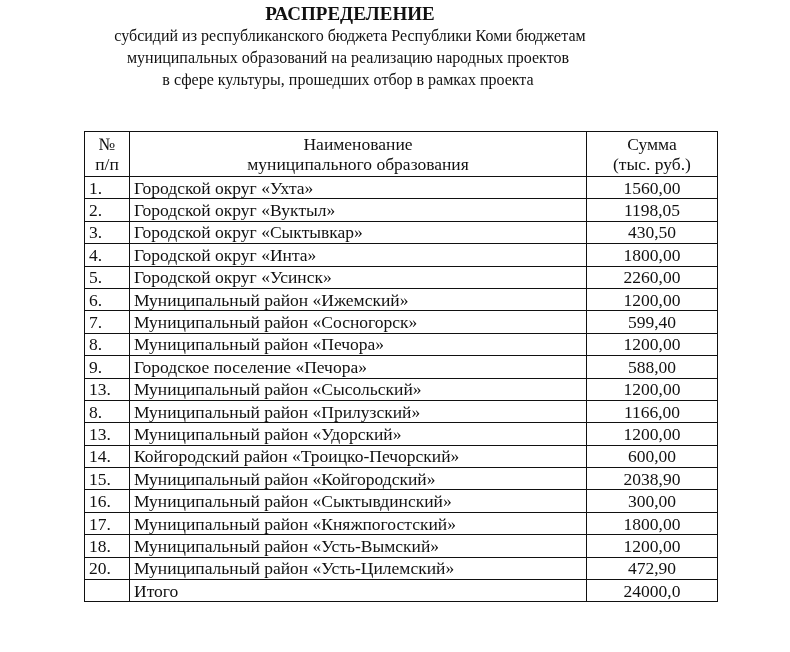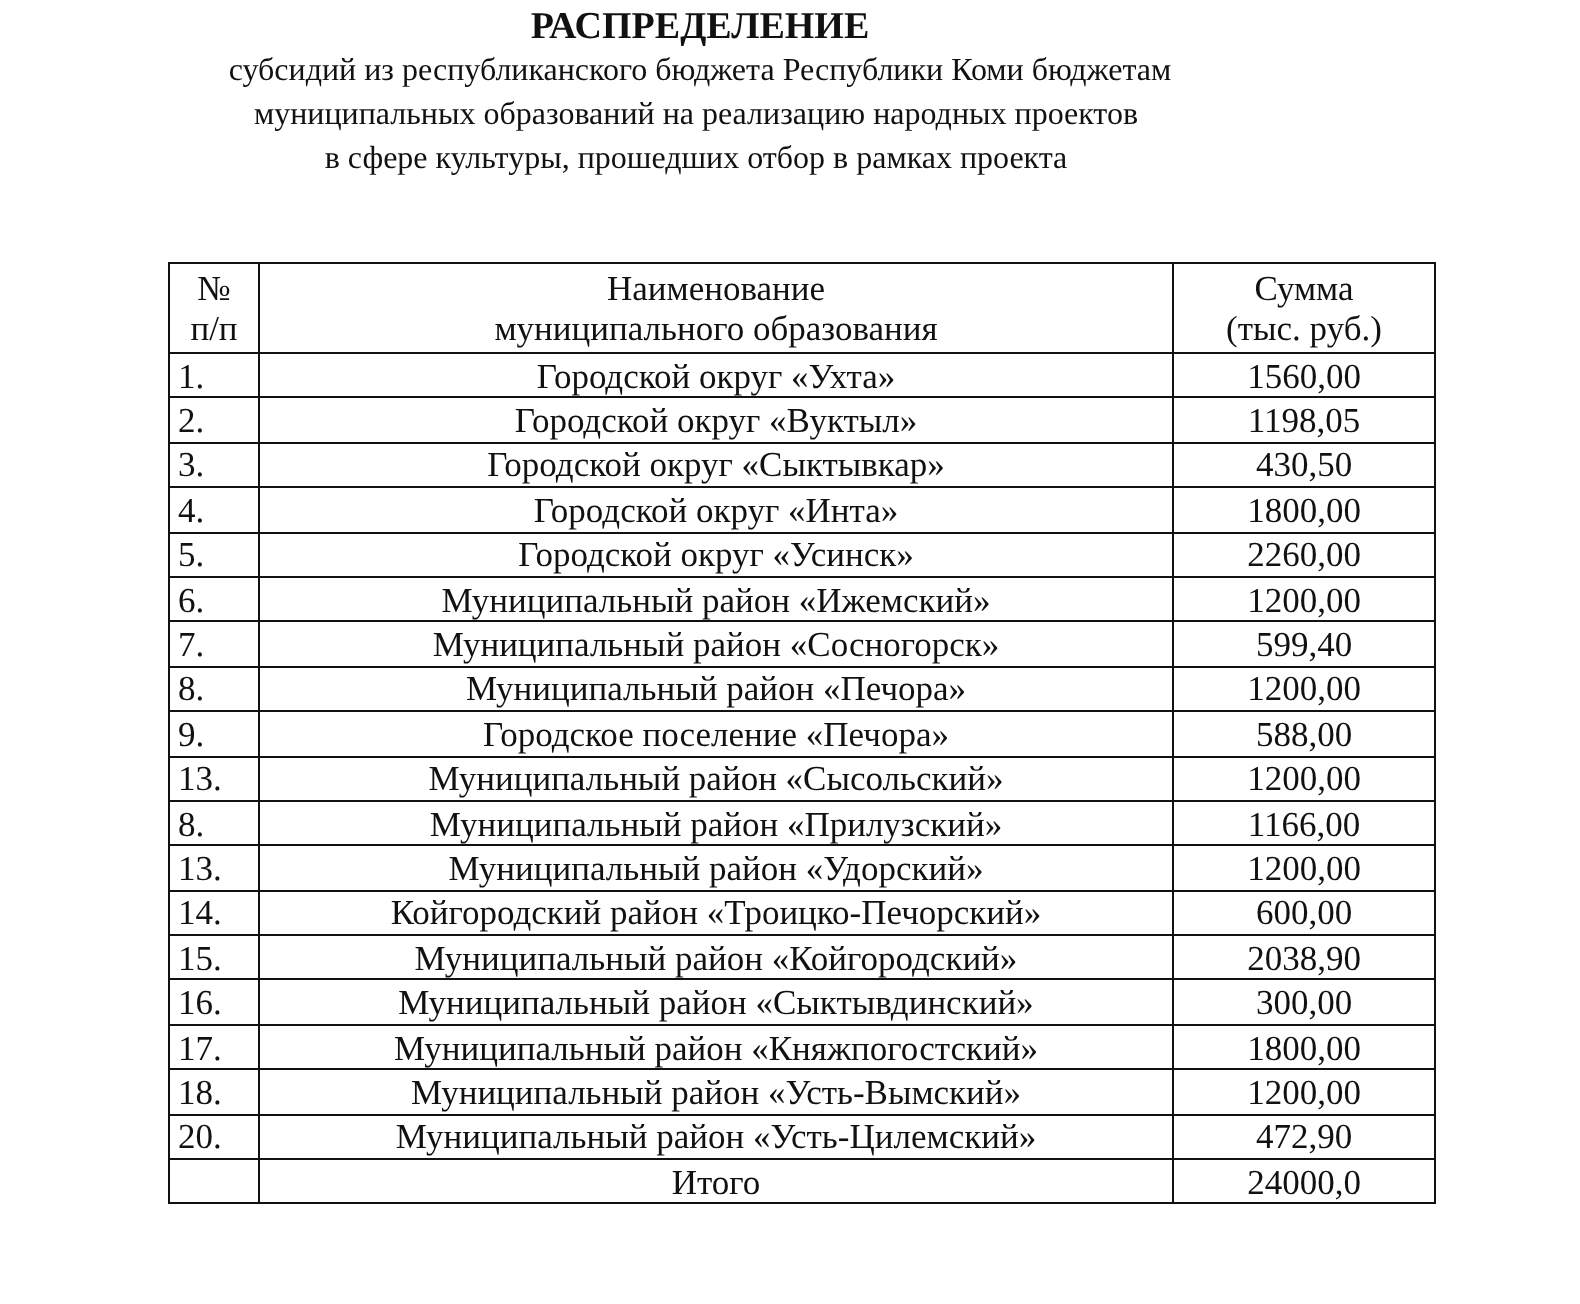--- a/index.html
+++ b/index.html
@@ -59,21 +59,21 @@
       height: 42px;
       line-height: 20px;
       text-align: center;
       padding: 1px 2px;
     }
     table.alloc tbody td {
       height: 21.4px;
       line-height: 20px;
     }
     td.num { text-align: left; padding-left: 3px; }
-    td.name { text-align: center; padding-left: 4px; }
+    td.name { text-align: left; padding-left: 4px; }
     td.sum { text-align: center; }
     .hdr-line { display: block; }
   </style>
 </head>
 <body>
 
 <div class="doc-header">
   <p class="doc-title">РАСПРЕДЕЛЕНИЕ</p>
   <p class="doc-subtitle-line l1">субсидий из республиканского бюджета Республики Коми бюджетам</p>
   <p class="doc-subtitle-line">муниципальных образований на реализацию народных проектов</p>

